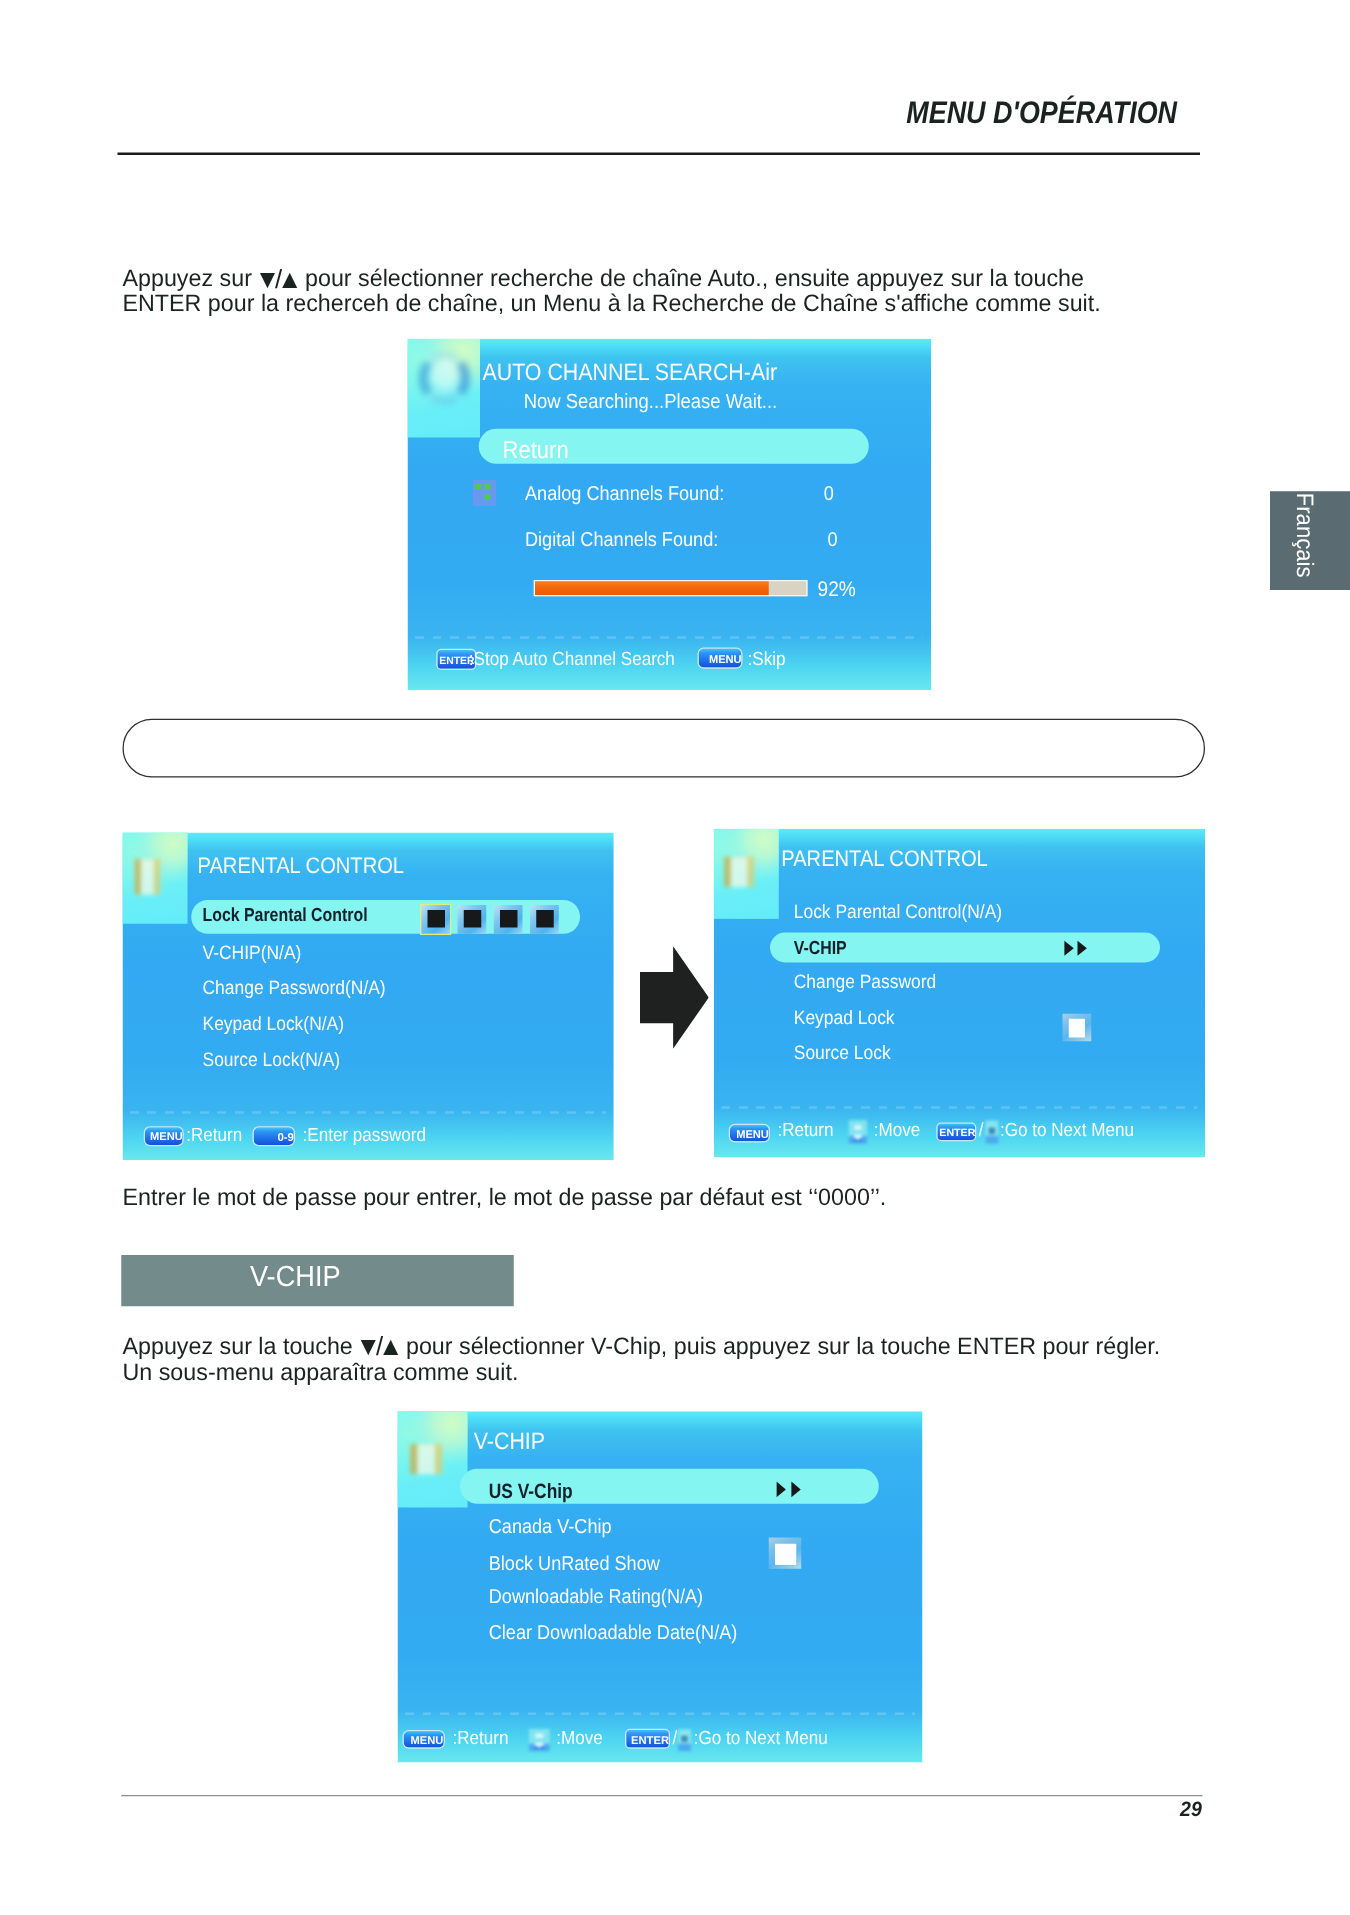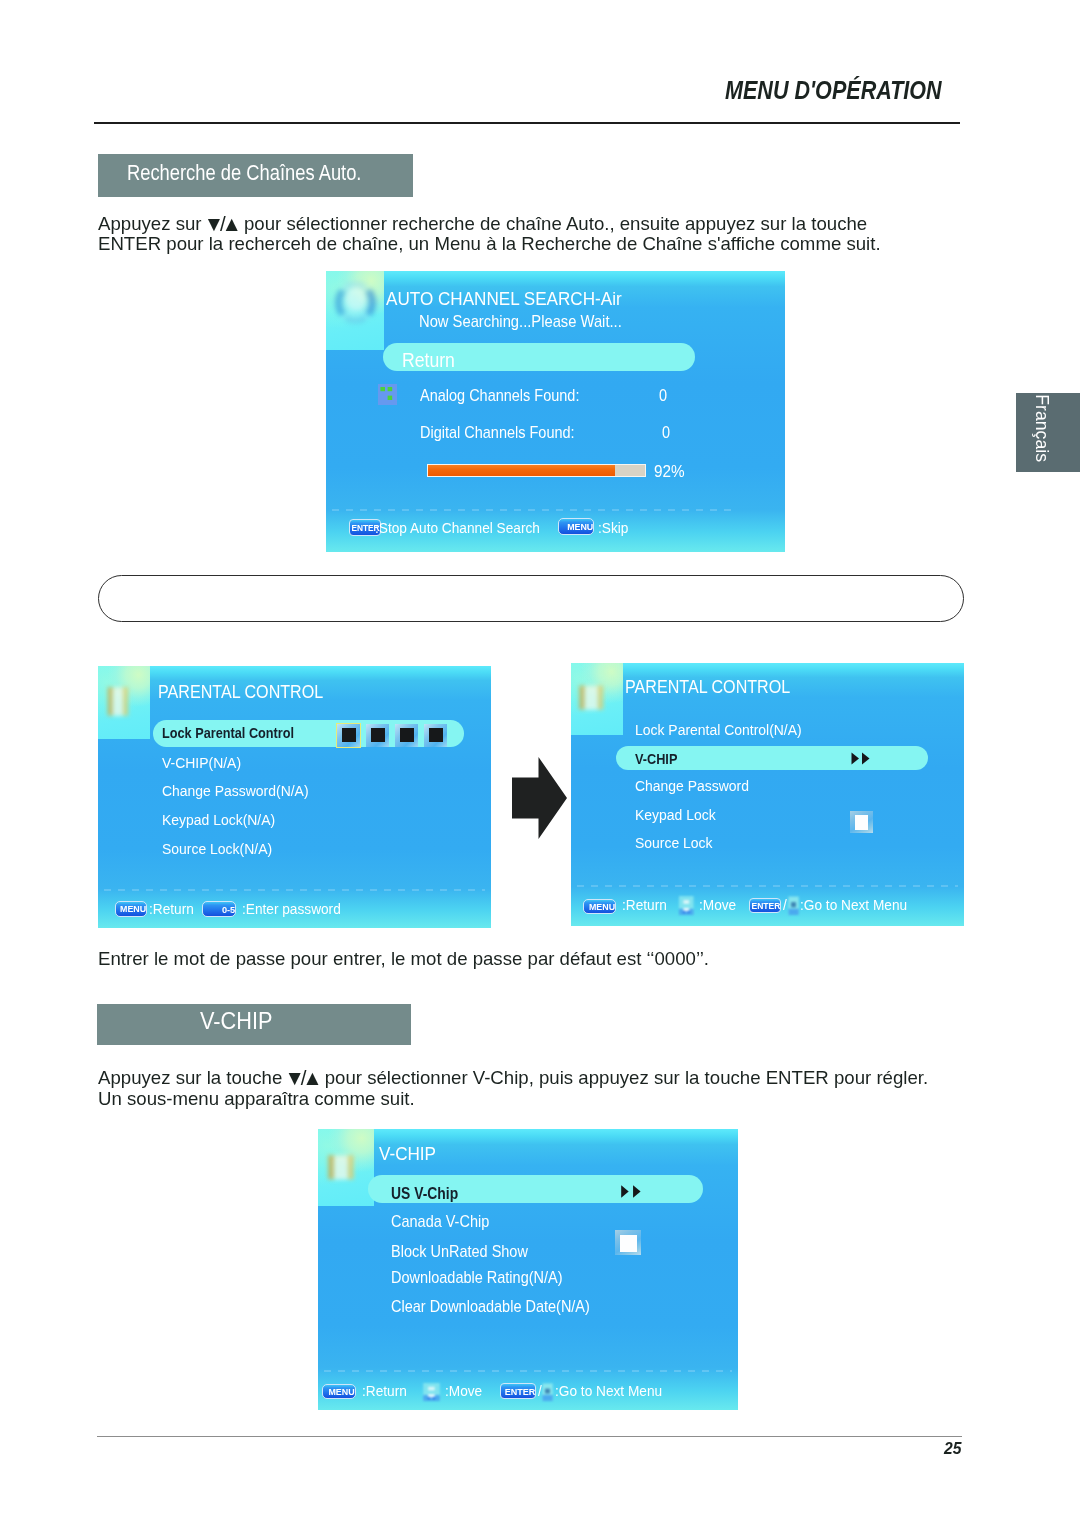--- a/index.html
+++ b/index.html
@@ -66,21 +66,21 @@
       transform:scaleX(.90);transform-origin:left top;}
   .osd .rowdark{color:#15202b;transform:scaleX(.842);}
   .osd .sep{position:absolute;height:2px;opacity:.20;
       background:repeating-linear-gradient(90deg,rgba(255,255,255,.95) 0 7px,rgba(255,255,255,0) 7px 14px);}
   .key{position:absolute;display:inline-block;color:#fff;text-align:right;
       background:linear-gradient(180deg,#3fc6f7 0%,#2e95f3 22%,#1f73ec 60%,#1450dd 100%);
       border:1px solid #cfe6fa;border-radius:4px;box-sizing:border-box;
       font-weight:bold;overflow:hidden;}
 
   
-  #osd1{left:326px;top:271px;width:419px;height:281px;padding-left:40px;}
+  #osd1{left:326px;top:271px;width:419px;height:281px;}
   #osd2{left:98px;top:666px;width:393px;height:262px;}
   #osd3{left:571px;top:663px;width:393px;height:263px;}
   #osd4{left:318px;top:1129px;width:420px;height:281px;}
 
   .pwbox{position:absolute;background:linear-gradient(135deg,#bfe3f7 0%,#7fc4ee 35%,#4fb2ef 70%,#9fd8f4 100%);}
   .pwbox i{position:absolute;left:5px;top:4px;right:4px;bottom:5px;background:#16181a;display:block;}
   .pwbox.sel{outline:1.5px solid #e6ec7a;outline-offset:0;}
   .chk{position:absolute;background:linear-gradient(150deg,#a8cfe4 0%,#7cc0e8 28%,#5ab6ee 58%,#8ecbe8 82%,#b6dcf0 100%);}
   .chk i{position:absolute;left:5px;top:4.5px;right:4.5px;bottom:3px;background:#fdfeff;display:block;}
 </style>
@@ -89,23 +89,20 @@
 
 <div class="page">
 
   <div class="abs" id="hdr-title">MENU D'OPÉRATION</div>
   <div class="abs" id="hdr-rule"></div>
 
   <div class="abs" id="side-tab">
     <span>Français</span>
   </div>
 
-  <div class="abs sec-head" id="sec1">
-    <span>Recherche de Chaînes Auto.</span>
-  </div>
   <div class="abs para" id="p1"><span>Appuyez sur </span><span class="tri">▼/▲</span><span> pour sélectionner recherche de chaîne Auto., ensuite appuyez sur la touche
 ENTER pour la recherceh de chaîne, un Menu à la Recherche de Chaîne s'affiche comme suit.</span></div>
 
   <div class="abs" id="banner-out"></div>
 
   <div class="abs para" id="p2">Entrer le mot de passe pour entrer, le mot de passe par défaut est ‘‘0000’’.</div>
 
   <div class="abs sec-head" id="sec3">
     <span>V-CHIP</span>
   </div>
@@ -187,21 +184,21 @@
 
     <div class="row" style="left:63.5px;top:87.9px;font-size:15.5px;">V-CHIP(N/A)</div>
     <div class="row" style="left:63.5px;top:116.3px;font-size:15.5px;">Change Password(N/A)</div>
     <div class="row" style="left:63.5px;top:145.4px;font-size:15.5px;">Keypad Lock(N/A)</div>
     <div class="row" style="left:63.5px;top:173.7px;font-size:15.5px;">Source Lock(N/A)</div>
 
     <div class="sep" style="left:6px;top:223.2px;width:381px;"></div>
 
     <div class="key" style="left:16.8px;top:235px;width:32.4px;height:15.8px;font-size:8.9px;line-height:15.8px;border-radius:5px;">MENU</div>
     <div class="row" style="left:50.7px;top:234px;font-size:15.2px;">:Return</div>
-    <div class="key" style="left:103.6px;top:234.6px;width:34.6px;height:16.2px;font-size:9.2px;line-height:16.2px;border-radius:5px;">0-5</div>
+    <div class="key" style="left:103.6px;top:234.6px;width:34.6px;height:16.2px;font-size:9.2px;line-height:16.2px;border-radius:5px;">0-9</div>
     <div class="row" style="left:144px;top:234px;font-size:15.2px;">:Enter password</div>
   </div>
 
   <div class="abs osd" id="osd3">
     <div class="bg"></div>
     <div class="tile" style="left:0;top:0;width:52.4px;height:72px;">
       <svg viewBox="0 0 52.4 72" style="position:absolute;left:0;top:0;width:52.4px;height:72px;filter:blur(1.9px);opacity:.68">
         <rect x="8.2" y="22.5" width="24" height="24" fill="#fdf3d2"></rect>
         <rect x="8.2" y="22.5" width="5.4" height="24" fill="#d8a132"></rect>
         <rect x="26.8" y="22.5" width="5.4" height="24" fill="#edc75a"></rect>
@@ -293,15 +290,15 @@
     <div class="row" style="left:219.8px;top:253px;font-size:15.2px;">/</div>
     <svg style="position:absolute;left:223.9px;top:253.6px;width:11.2px;height:18.6px;filter:blur(1.1px);opacity:.9" viewBox="0 0 12 19">
       <rect x="0.5" y="0" width="11" height="19" fill="#8ee9ee"></rect>
       <rect x="0.5" y="12.3" width="11" height="6.7" fill="#4aa5ef"></rect>
       <rect x="3.2" y="5.6" width="5.4" height="5.2" fill="#3f7fae"></rect>
     </svg>
     <div class="row" style="left:236.8px;top:253px;font-size:15.2px;">:Go to Next Menu</div>
   </div>
 
   <div class="abs" id="ftr-rule"></div>
-  <div class="abs" id="ftr-page">25</div>
+  <div class="abs" id="ftr-page">29</div>
 
 </div>
 
 </body></html>

